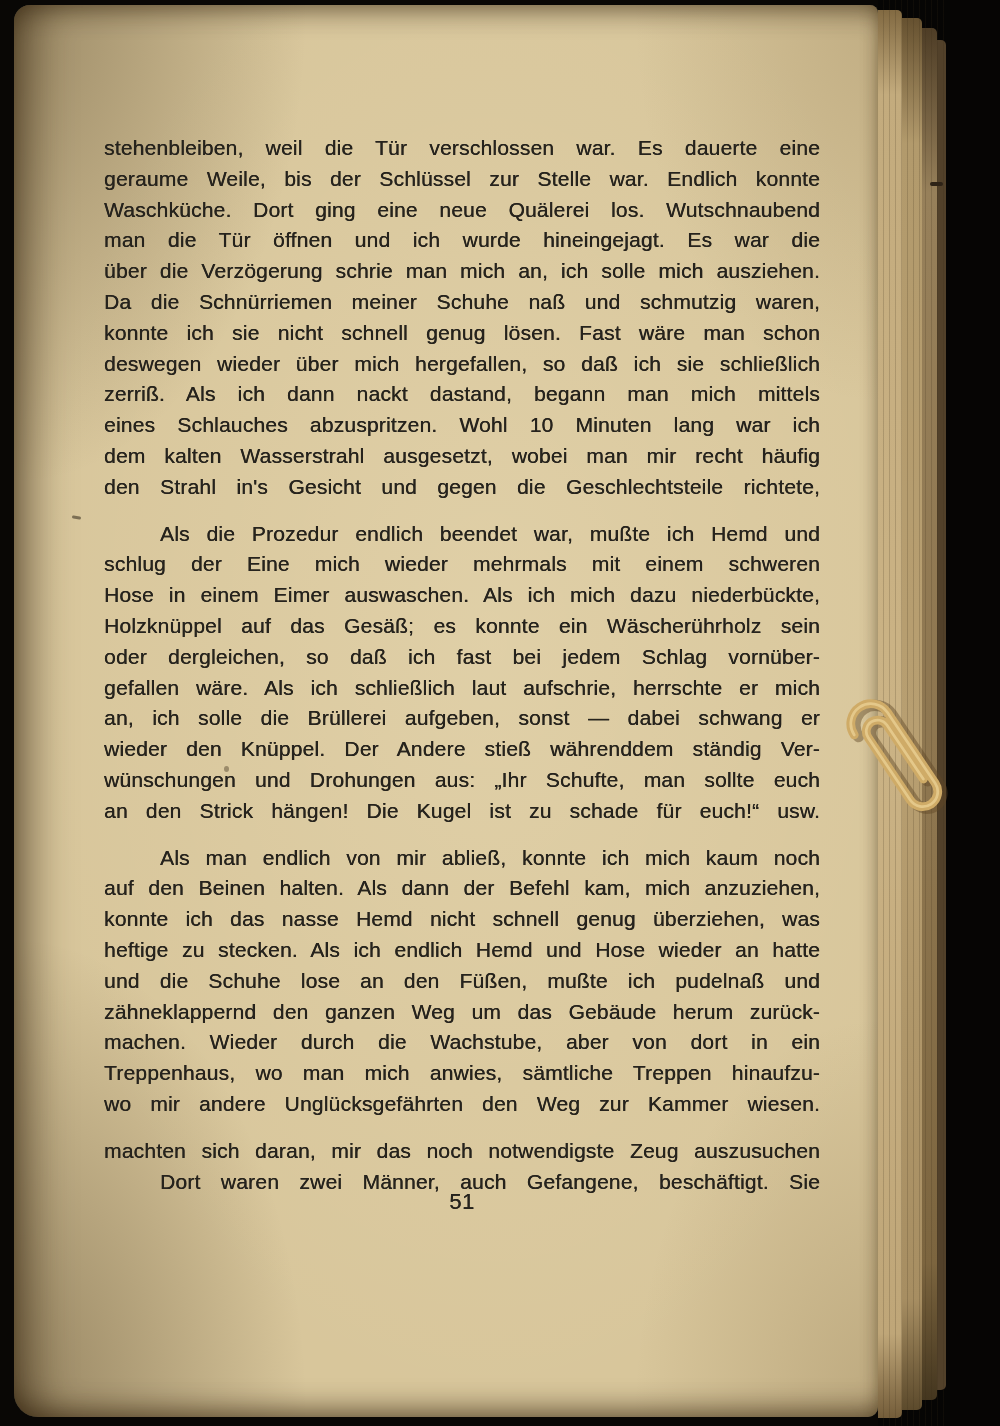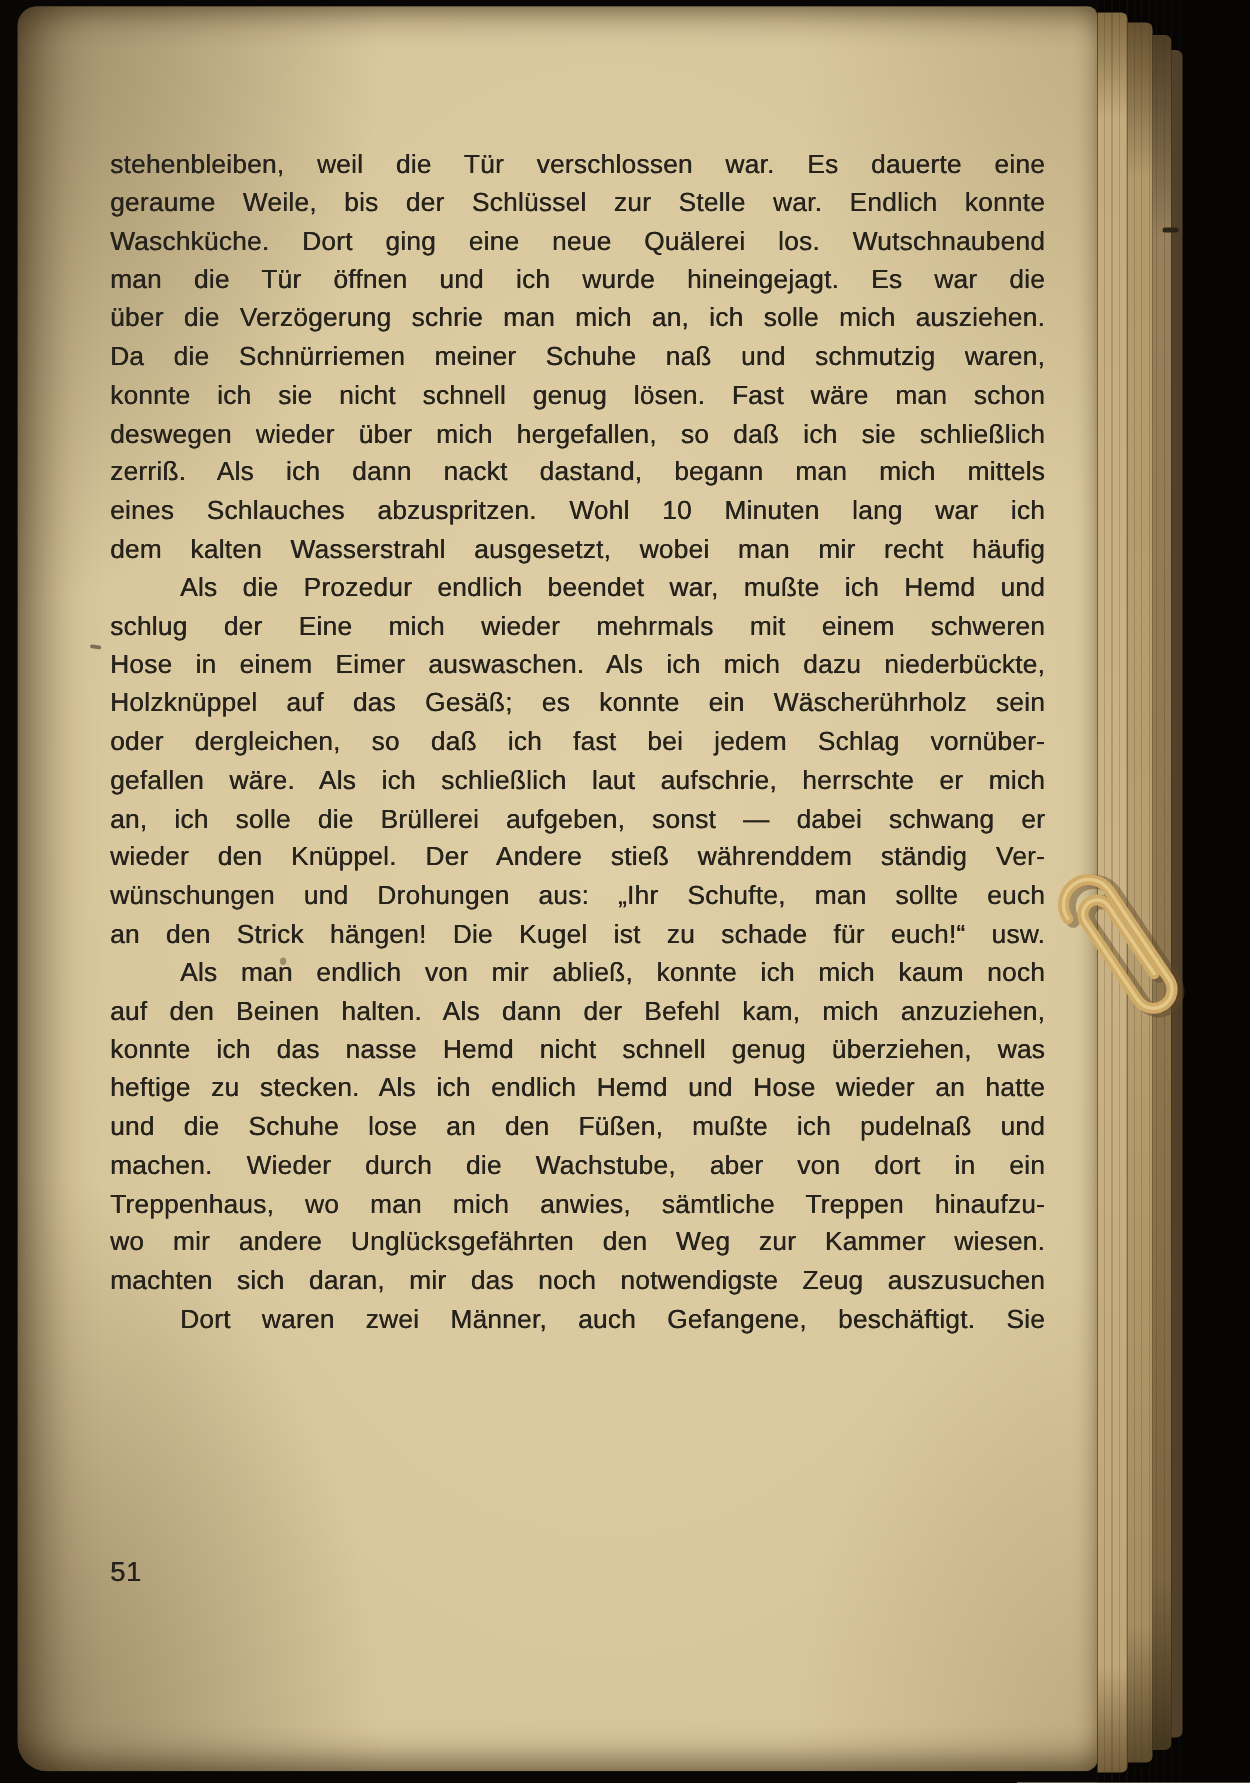--- a/index.html
+++ b/index.html
@@ -45,27 +45,27 @@
   
   .paperclip{position:absolute;left:834px;top:664px;width:120px;height:188px;
     transform:rotate(-34deg);z-index:6;pointer-events:none;}
   
   .text{
     position:absolute;left:74px;top:112px;width:748px;z-index:3;
     font-size:21px;line-height:30.8px;color:var(--ink);
     letter-spacing:.2px;word-spacing:1px;
     text-shadow:.3px 0 0 currentColor;
   }
-  .para{margin:0;}
+  .para{margin:16px;}
   .line{text-align:justify;text-align-last:justify;height:30.8px;white-space:nowrap;}
   .line.noju{text-align-last:left;}
   .line.indent{padding-left:56px;}
   .page-number{
-    position:absolute;left:74px;top:1240px;width:748px;z-index:3;
-    text-align:left;padding-right:8px;font-size:22px;color:var(--ink);
+    position:absolute;left:74px;top:1184px;width:748px;z-index:3;
+    text-align:center;padding-right:8px;font-size:22px;color:var(--ink);
     text-shadow:.3px 0 0 currentColor;letter-spacing:.5px;
   }
   
   .speck{position:absolute;z-index:4;}
   .speck.a{left:72px;top:516px;width:9px;height:3px;background:rgba(50,40,25,.55);
     border-radius:2px;transform:rotate(8deg);}
   .speck.b{left:930px;top:182px;width:13px;height:4px;background:#2e2317;border-radius:2px;z-index:7;}
   .speck.c{left:224px;top:766px;width:5px;height:6px;background:rgba(60,45,25,.4);border-radius:50%;}
 </style>
 </head>
@@ -80,39 +80,41 @@
           <div class="line">geraume Weile, bis der Schlüssel zur Stelle war. Endlich konnte</div>
           <div class="line">Waschküche. Dort ging eine neue Quälerei los. Wutschnaubend</div>
           <div class="line">man die Tür öffnen und ich wurde hineingejagt. Es war die</div>
           <div class="line">über die Verzögerung schrie man mich an, ich solle mich ausziehen.</div>
           <div class="line">Da die Schnürriemen meiner Schuhe naß und schmutzig waren,</div>
           <div class="line">konnte ich sie nicht schnell genug lösen. Fast wäre man schon</div>
           <div class="line">deswegen wieder über mich hergefallen, so daß ich sie schließlich</div>
           <div class="line">zerriß. Als ich dann nackt dastand, begann man mich mittels</div>
           <div class="line">eines Schlauches abzuspritzen. Wohl 10 Minuten lang war ich</div>
           <div class="line">dem kalten Wasserstrahl ausgesetzt, wobei man mir recht häufig</div>
+          <div class="line">den Strahl in's Gesicht und gegen die Geschlechtsteile richtete,</div>
         </div>
         <div class="para">
           <div class="line indent">Als die Prozedur endlich beendet war, mußte ich Hemd und</div>
           <div class="line">schlug der Eine mich wieder mehrmals mit einem schweren</div>
           <div class="line">Hose in einem Eimer auswaschen. Als ich mich dazu niederbückte,</div>
           <div class="line">Holzknüppel auf das Gesäß; es konnte ein Wäscherührholz sein</div>
           <div class="line">oder dergleichen, so daß ich fast bei jedem Schlag vornüber-</div>
           <div class="line">gefallen wäre. Als ich schließlich laut aufschrie, herrschte er mich</div>
           <div class="line">an, ich solle die Brüllerei aufgeben, sonst — dabei schwang er</div>
           <div class="line">wieder den Knüppel. Der Andere stieß währenddem ständig Ver-</div>
           <div class="line">wünschungen und Drohungen aus: „Ihr Schufte, man sollte euch</div>
           <div class="line">an den Strick hängen! Die Kugel ist zu schade für euch!“ usw.</div>
         </div>
         <div class="para">
           <div class="line indent">Als man endlich von mir abließ, konnte ich mich kaum noch</div>
           <div class="line">auf den Beinen halten. Als dann der Befehl kam, mich anzuziehen,</div>
           <div class="line">konnte ich das nasse Hemd nicht schnell genug überziehen, was</div>
           <div class="line">heftige zu stecken. Als ich endlich Hemd und Hose wieder an hatte</div>
           <div class="line">und die Schuhe lose an den Füßen, mußte ich pudelnaß und</div>
+          <div class="line">zähneklappernd den ganzen Weg um das Gebäude herum zurück-</div>
           <div class="line">machen. Wieder durch die Wachstube, aber von dort in ein</div>
           <div class="line">Treppenhaus, wo man mich anwies, sämtliche Treppen hinaufzu-</div>
           <div class="line">wo mir andere Unglücksgefährten den Weg zur Kammer wiesen.</div>
         </div>
         <div class="para">
           <div class="line">machten sich daran, mir das noch notwendigste Zeug auszusuchen</div>
           <div class="line indent">Dort waren zwei Männer, auch Gefangene, beschäftigt. Sie</div>
         </div>
       </div>
     <div class="page-number">51</div>

